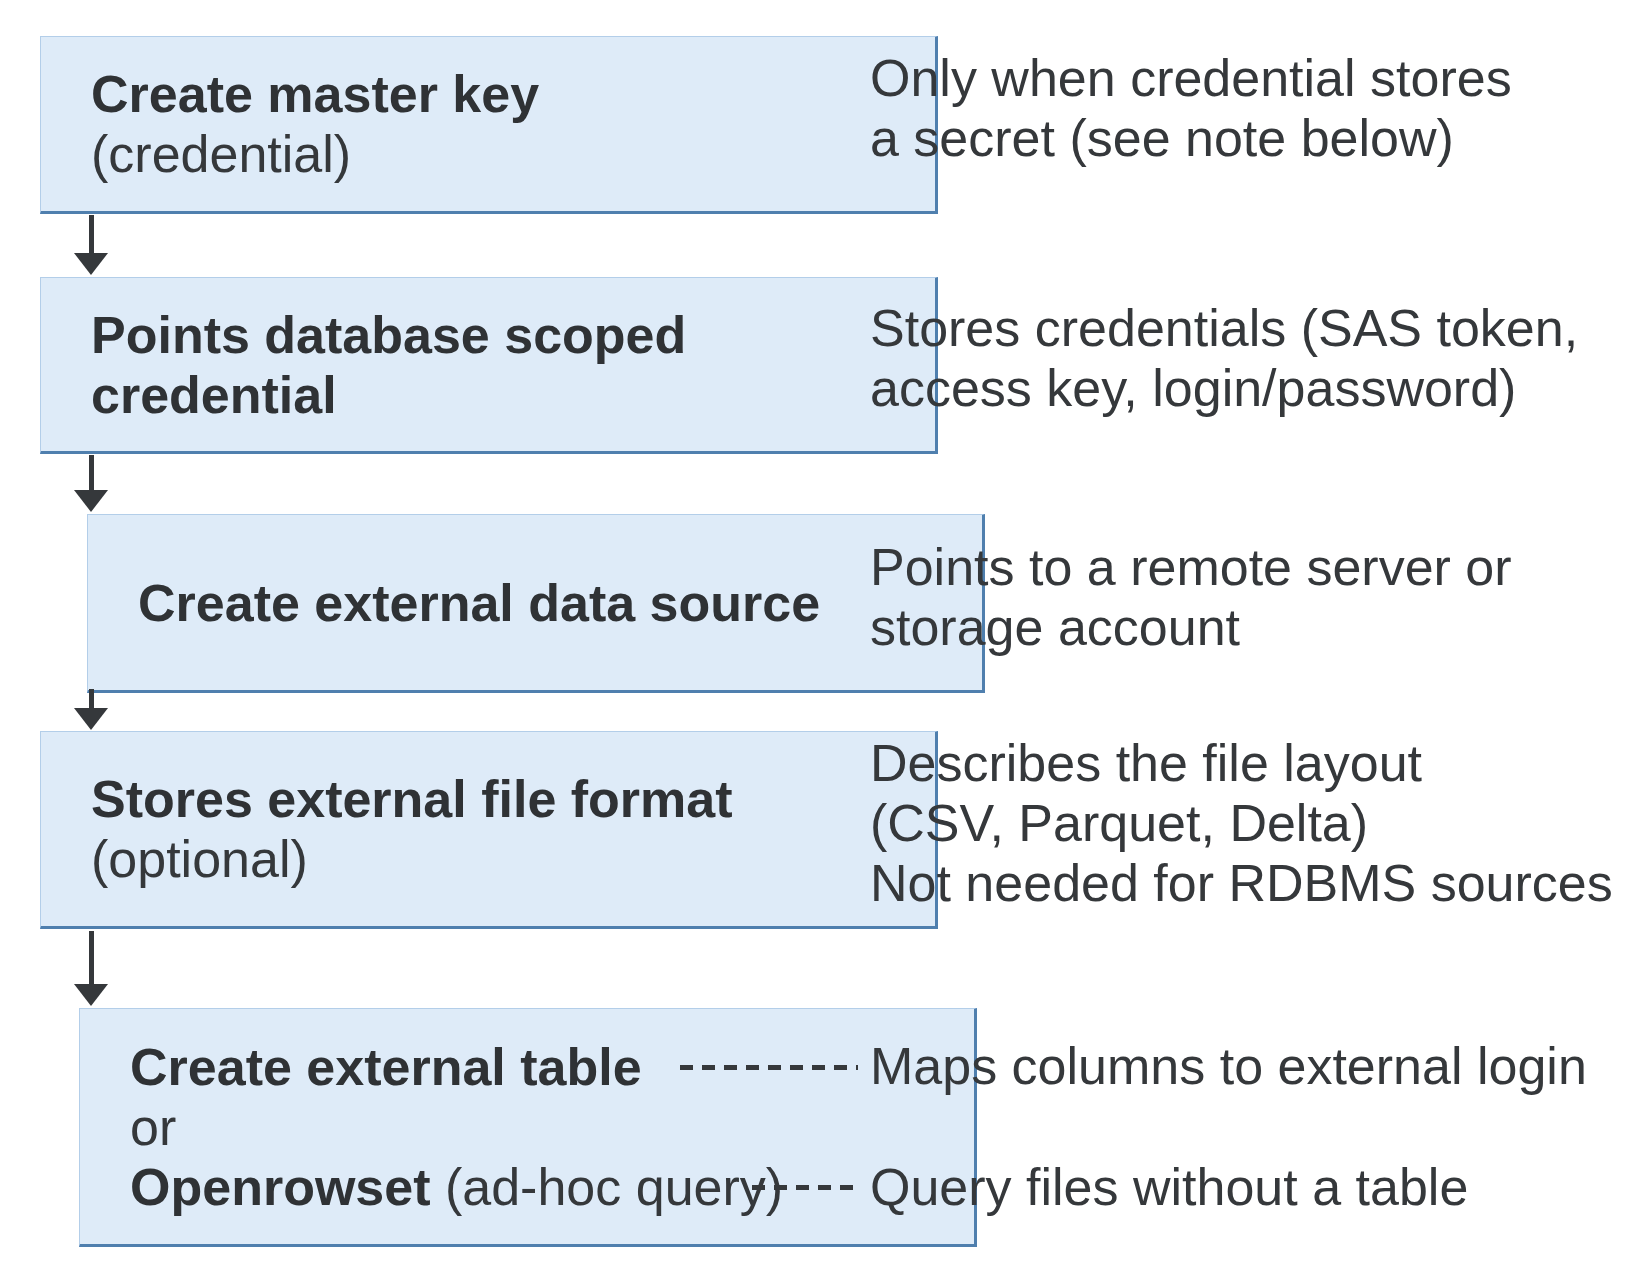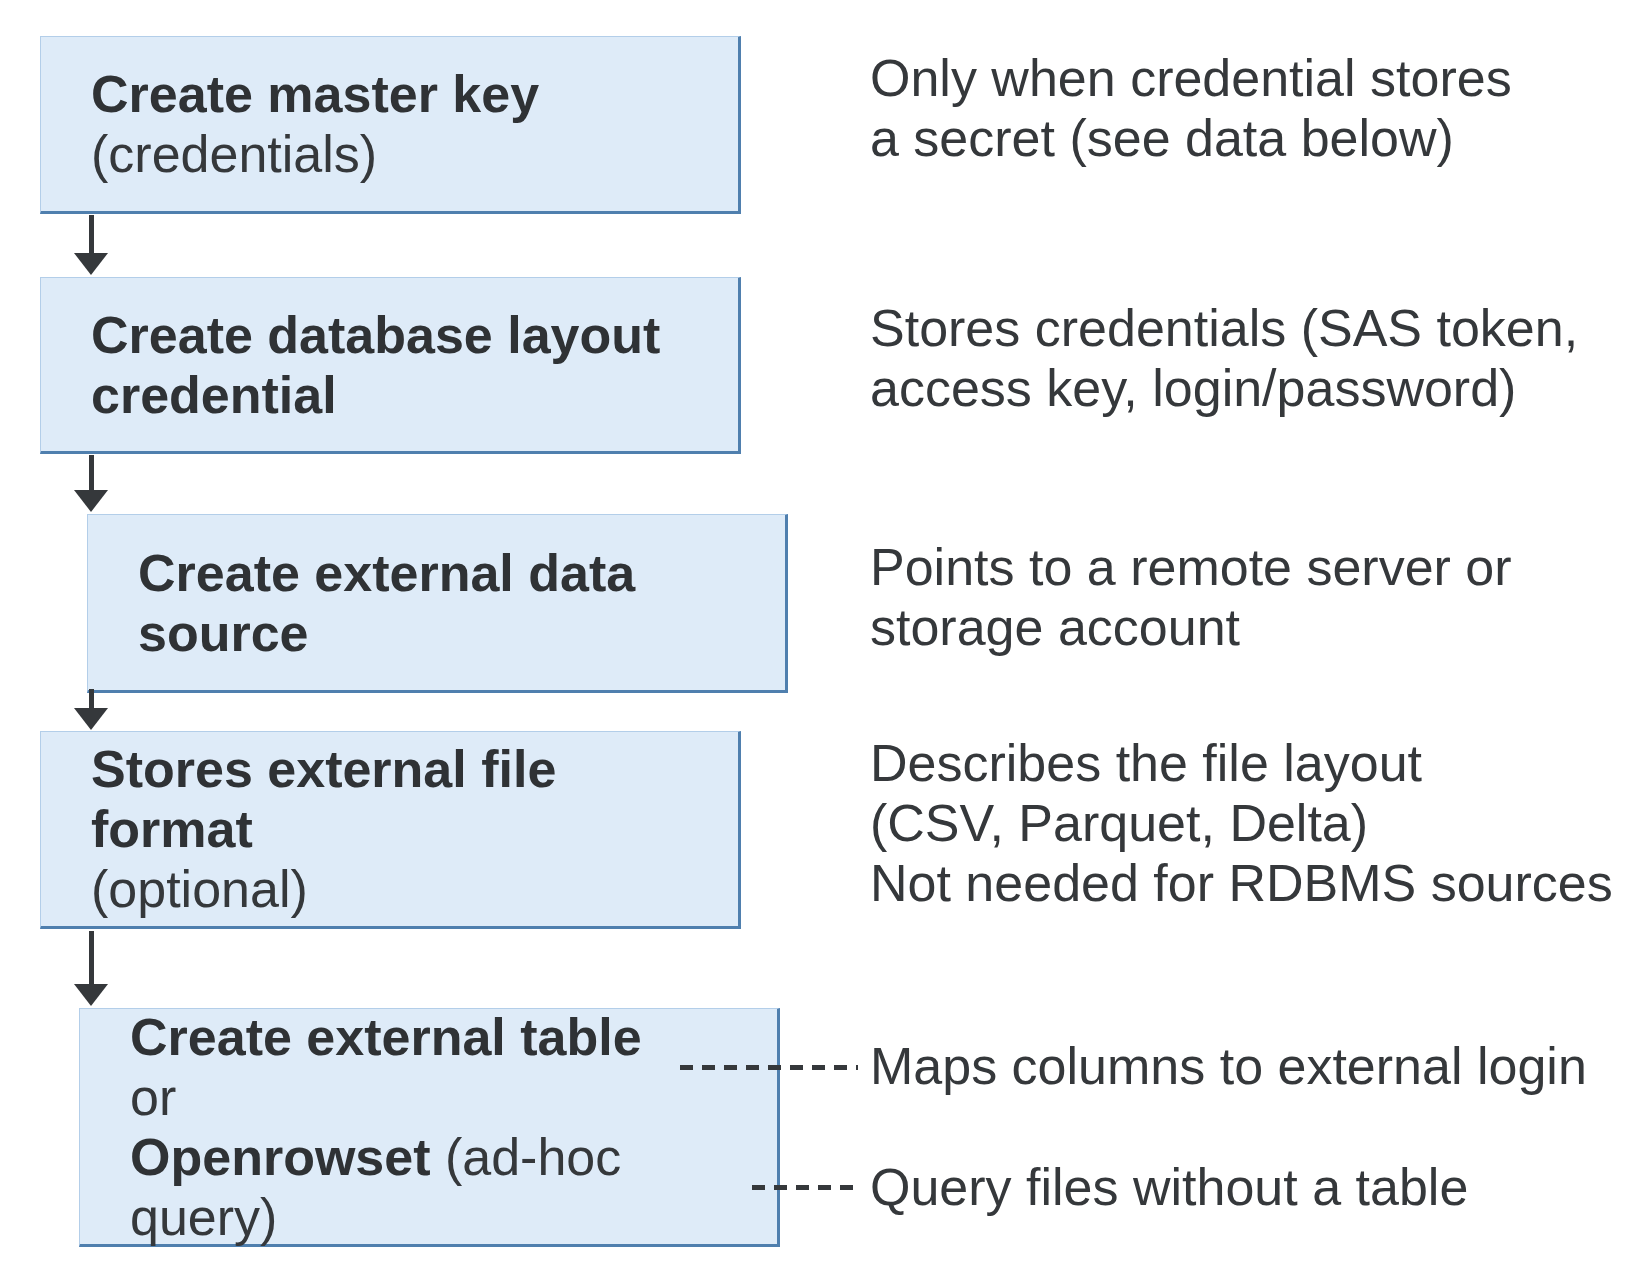--- a/index.html
+++ b/index.html
@@ -8,21 +8,21 @@
     --border-light:#b3cee9;
     --ink:#35383b;
     --heading:#2f3235;
   }
   html,body{margin:0;padding:0;background:#ffffff;}
   .canvas{
     position:relative;width:1638px;height:1284px;background:#ffffff;overflow:hidden;
     font-family:"Liberation Sans","DejaVu Sans",sans-serif;color:var(--ink);
   }
   .box{
-    position:absolute;left:40px;width:701px;box-sizing:border-box;
+    position:absolute;left:40px;width:898px;box-sizing:border-box;
     background:var(--box-fill);
     border:1px solid var(--border-light);
     border-right:3px solid var(--border-strong);
     border-bottom:3px solid var(--border-strong);
     display:flex;flex-direction:column;justify-content:center;
     padding-left:50px;padding-right:20px;
     font-size:52px;line-height:60px;
   }
   .bline{white-space:pre-line;}
   .bold{font-weight:bold;color:var(--heading);}
@@ -66,29 +66,29 @@
   .dash1{top:1065px;left:680px;width:178px;}
   .dash2{top:1185px;left:752px;width:106px;}
 </style>
 </head>
 <body>
 
 <div class="canvas">
 
   <div class="box b1">
     <div class="bline bold">Create master key</div>
-    <div class="bline">(credentials)</div>
+    <div class="bline">(credential)</div>
   </div>
   <div class="arrow a1">
     <div class="stem"></div>
     <div class="head"></div>
   </div>
 
   <div class="box b2">
-    <div class="bline bold">Create database layout
+    <div class="bline bold">Points database scoped
 credential</div>
   </div>
   <div class="arrow a2">
     <div class="stem"></div>
     <div class="head"></div>
   </div>
 
   <div class="box b3">
     <div class="bline bold">Create external data source</div>
   </div>
@@ -109,21 +109,21 @@
   <div class="box b5">
     <div class="bline bold">Create external table</div>
     <div class="bline">or</div>
     <div class="bline"><span class="bold">Openrowset</span><span> (ad-hoc query)</span></div>
   </div>
 
   <div class="dash dash1"></div>
   <div class="dash dash2"></div>
 
   <div class="desc d1">Only when credential stores
-a secret (see data below)</div>
+a secret (see note below)</div>
   <div class="desc d2">Stores credentials (SAS token,
 access key, login/password)</div>
   <div class="desc d3">Points to a remote server or
 storage account</div>
   <div class="desc d4">Describes the file layout
 (CSV, Parquet, Delta)
 Not needed for RDBMS sources</div>
   <div class="desc d5a">Maps columns to external login</div>
   <div class="desc d5b">Query files without a table</div>
 

